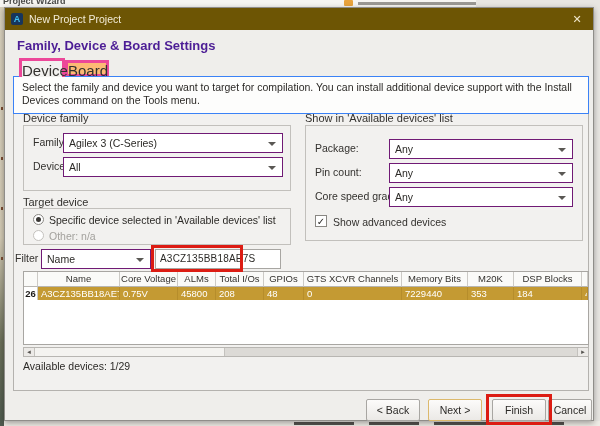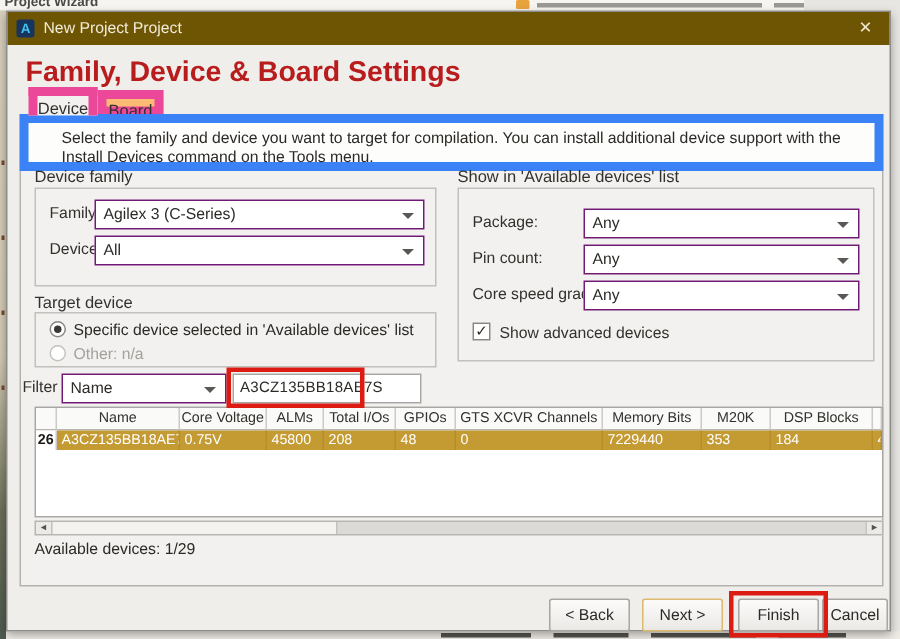--- a/index.html
+++ b/index.html
@@ -1,50 +1,50 @@
 <!DOCTYPE html>
 <html><head>
 <meta charset="utf-8">
 <style>
   html,body{margin:0;padding:0;}
   body{font-family:"Liberation Sans","DejaVu Sans",sans-serif;}
   .screen{position:relative;width:600px;height:426px;background:#e8e6e2;overflow:hidden;}
 
   
-  .bg-top{position:absolute;left:0;top:0;width:536px;height:7px;background:#f6f5f2;overflow:hidden;}
+  .bg-top{position:absolute;left:0;top:0;width:476px;height:7px;background:#f6f5f2;overflow:hidden;}
   .bg-top-text{position:absolute;left:3px;top:-4px;font-size:9px;font-weight:bold;color:#4a4a48;}
   .bg-frag{position:absolute;top:2px;height:3px;background:#9a9894;}
   .bg-icon-orange{position:absolute;left:344px;top:0px;width:9px;height:6px;background:#e8a33d;border-radius:1px;}
   .bg-left{position:absolute;left:0;top:7px;width:4px;height:419px;
            background:linear-gradient(#d8d0bd 0%,#d3cab4 55%,#6b6f58 80%,#4e5a4e 100%);}
   .bg-left i{position:absolute;left:1px;width:2px;height:3px;background:#7a4a30;display:block;}
   .bg-bottom{position:absolute;left:4px;top:421px;width:596px;height:5px;background:#efece6;overflow:hidden;}
   .bg-bottom i{position:absolute;top:1px;height:3px;background:#55534f;display:block;}
 
   
   .dialog{position:absolute;left:4px;top:7px;width:590px;height:414px;background:#efeeeb;
           border:1px solid #8f8d89;box-sizing:border-box;box-shadow:0 2px 6px rgba(0,0,0,.35);}
   .titlebar{position:absolute;left:0;top:0;width:100%;height:22px;background:#6d5504;display:flex;align-items:center;}
   .titlebar .logo{width:12px;height:12px;margin-left:6px;background:#17355c;color:#3fc1f0;
                   font-size:9px;font-weight:bold;text-align:center;line-height:12px;border-radius:2px;}
   .titlebar .title{color:#f3ecd8;font-size:10.5px;margin-left:6px;}
   .titlebar .close{position:absolute;right:8px;top:3px;width:16px;height:16px;color:#efe6cc;
                    font-size:11px;text-align:center;line-height:16px;cursor:default;}
 
-  .heading{position:absolute;left:12px;top:30px;font-size:19px;font-weight:bold;color:#b91c1c;text-align:right;}
-
-  .tab{position:absolute;box-sizing:border-box;font-size:11px;text-align:center;
-       border:6px solid #ec4899;color:#33312e;}
+  .heading{position:absolute;left:12px;top:30px;font-size:13px;font-weight:bold;color:#4c1d95;text-align:right;}
+
+  .tab{position:absolute;box-sizing:border-box;font-size:15px;text-align:center;
+       border:3px solid #ec4899;color:#33312e;}
   .tab-active{left:14px;top:50px;width:46px;height:19px;background:#f2f1ef;border-bottom:none;line-height:19px;z-index:3;}
   .tab-inactive{left:60px;top:52px;width:44px;height:17px;background:#fdba74;line-height:16px;z-index:1;}
 
   .tabframe{position:absolute;left:8px;top:68px;width:576px;height:315px;box-sizing:border-box;
             border:1px solid #b4b2ae;background:#f2f1ef;z-index:2;}
   .desc{position:absolute;left:8px;top:68px;width:576px;height:38px;box-sizing:border-box;
-        border:6px solid #3b82f6;background:#fdfdfc;padding:4px 22px;font-size:10.5px;color:#2c2a27;
+        border:1px solid #3b82f6;background:#fdfdfc;padding:4px 8px;font-size:10.5px;color:#2c2a27;
         line-height:13px;z-index:2;}
 
   .gtitle{position:absolute;font-size:11px;color:#33312e;z-index:3;background:transparent;}
   .gbox{position:absolute;border:1px solid #c2c0bc;box-sizing:border-box;z-index:2;}
   .flabel{position:absolute;font-size:10.5px;color:#33312e;z-index:3;}
 
   .combo{position:absolute;height:20px;background:#ffffff;border:1px solid #701a75;box-sizing:border-box;z-index:3;
          font-size:10.5px;color:#2c2a27;line-height:18px;padding-left:5px;}
   .combo .arr{position:absolute;right:6px;top:8px;width:0;height:0;
               border-left:4px solid transparent;border-right:4px solid transparent;border-top:4px solid #5a5854;}

